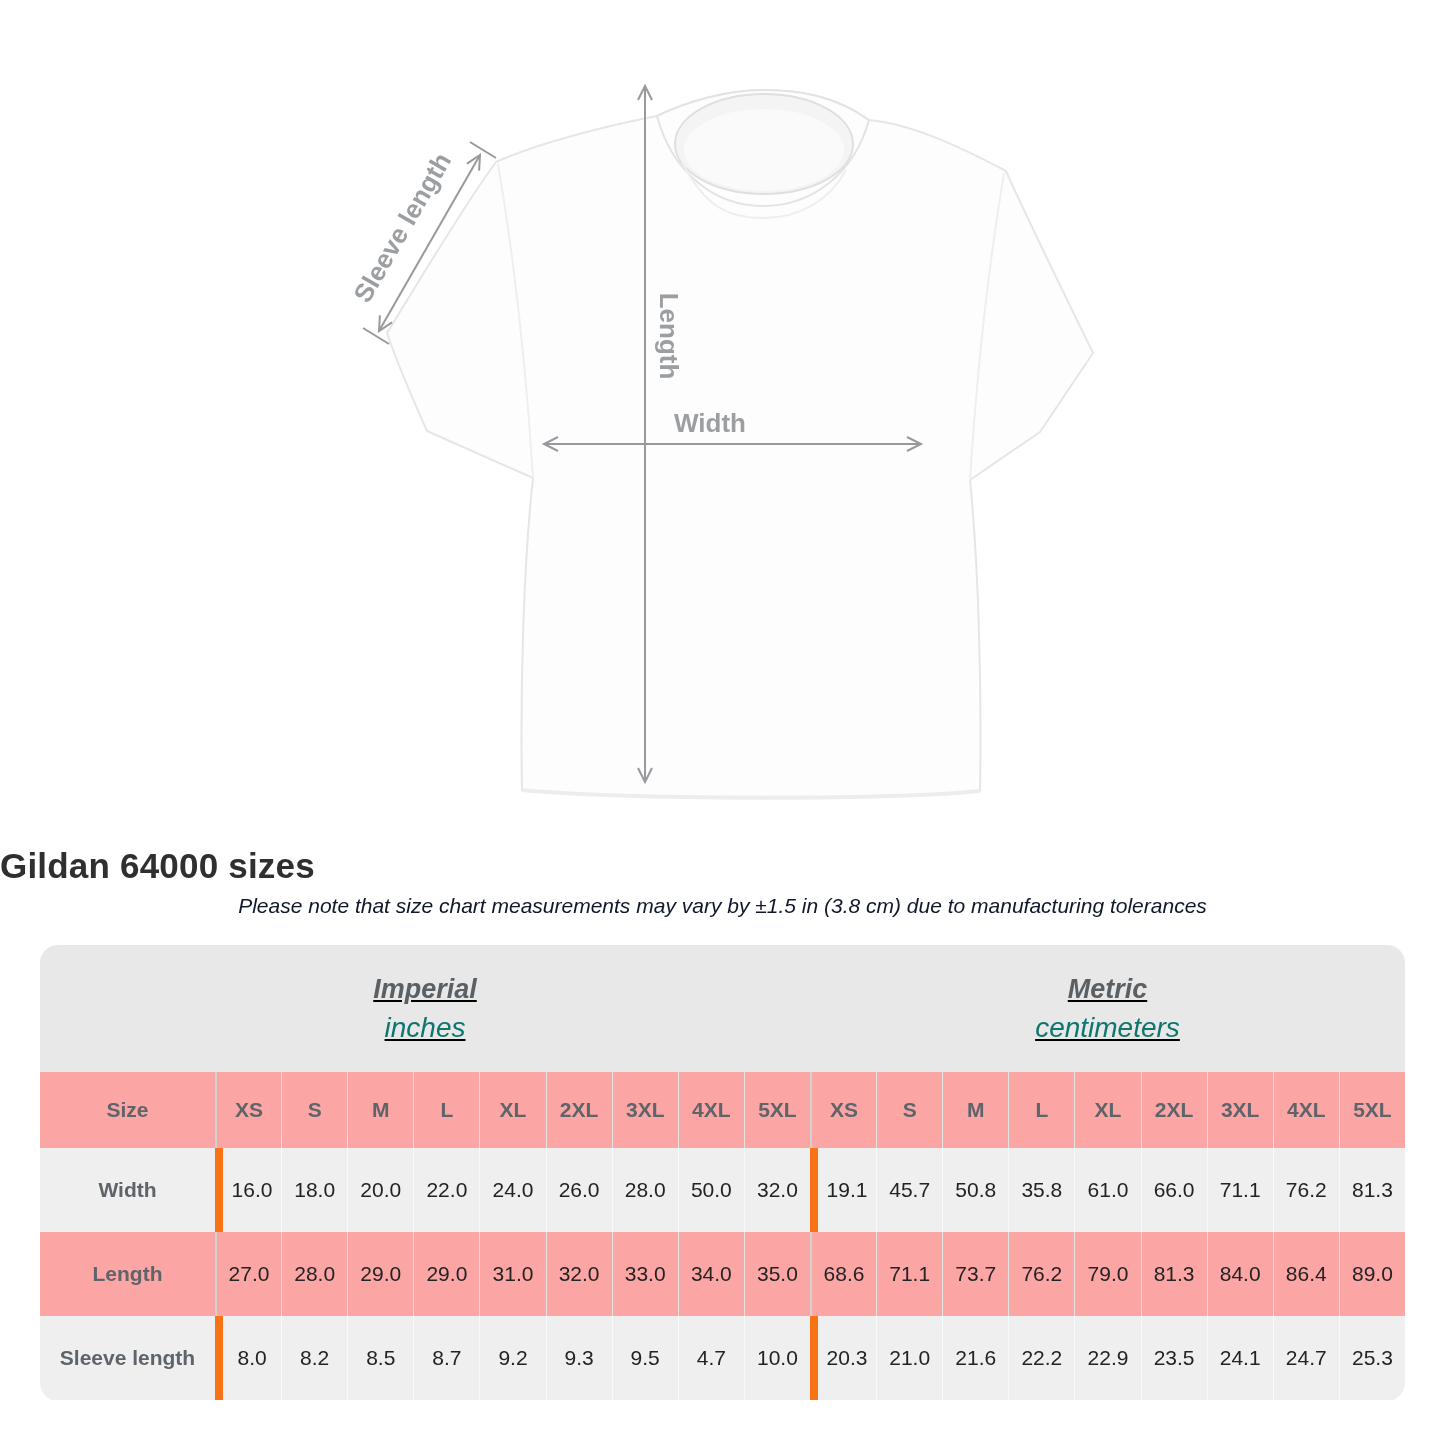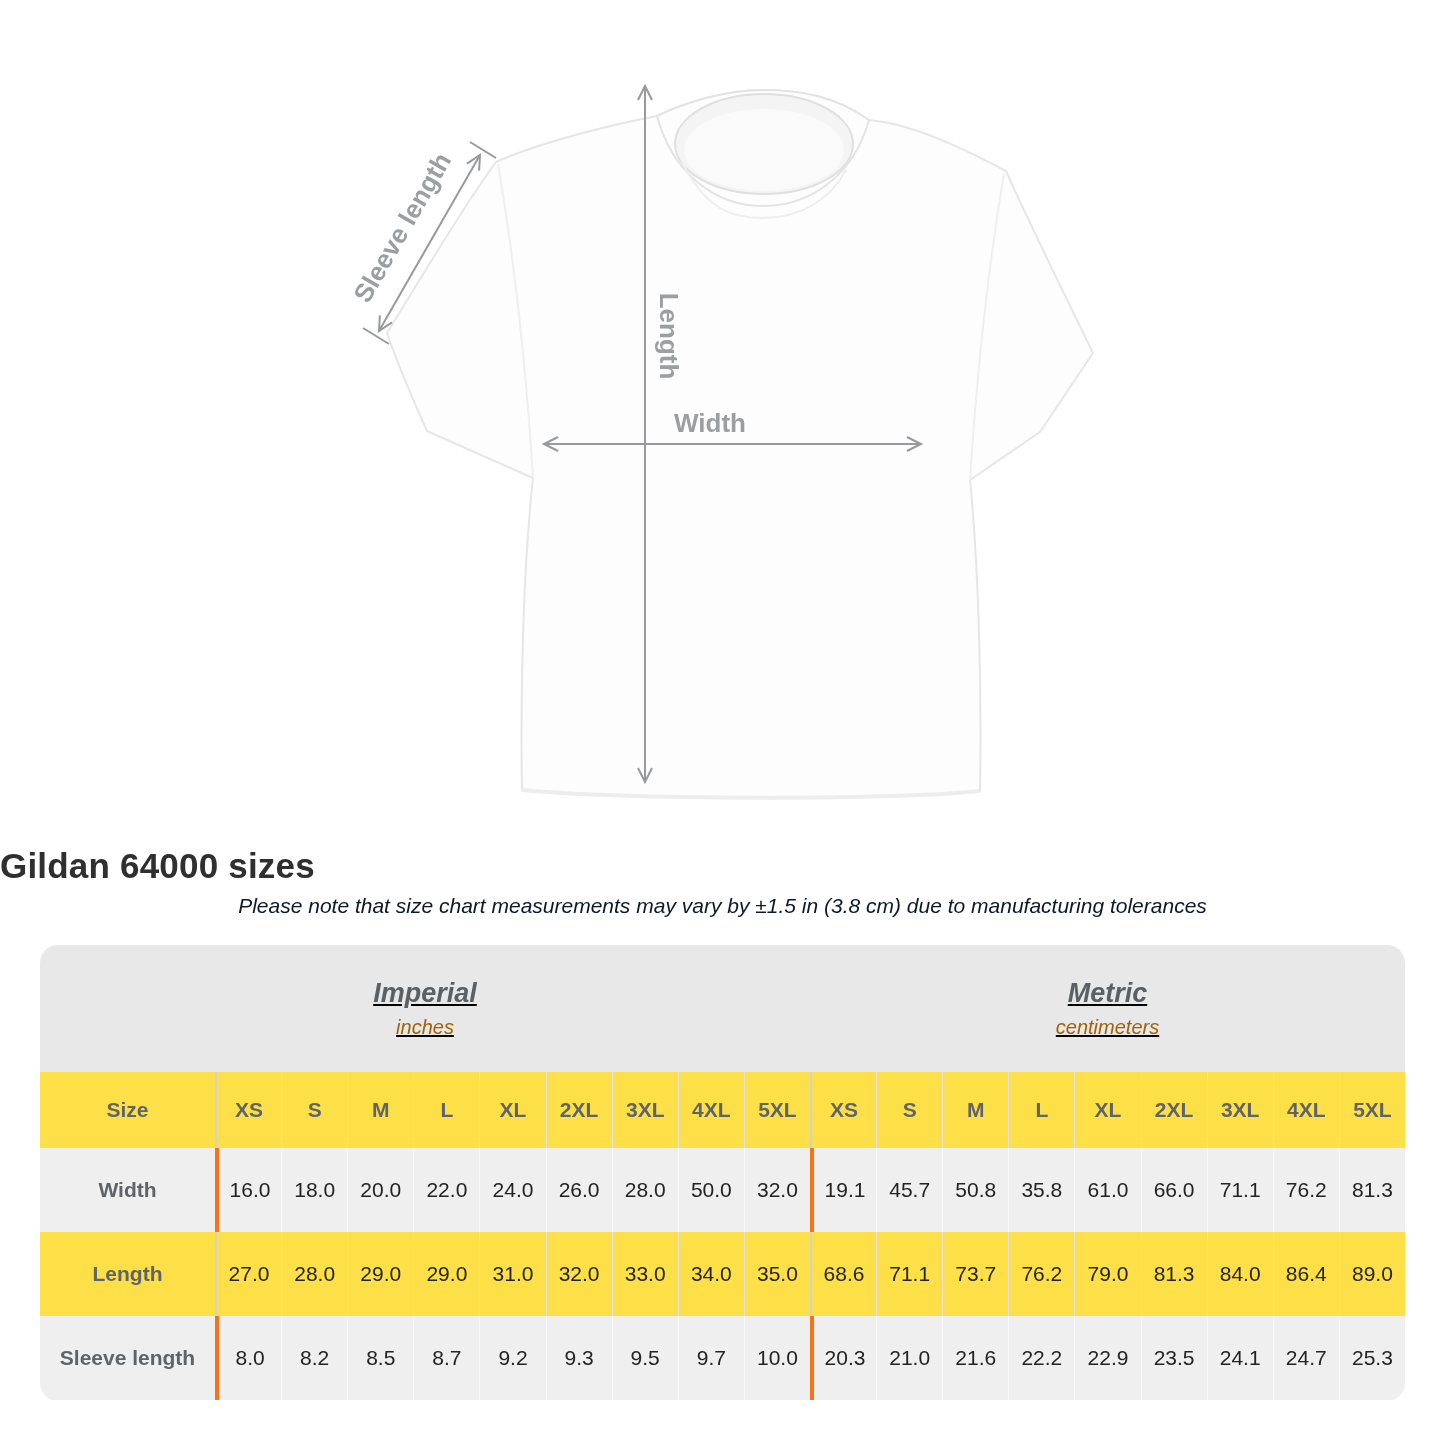--- a/index.html
+++ b/index.html
@@ -20,34 +20,34 @@
   .sheet{position:absolute;left:40px;top:945px;width:1365px;height:456px;
          border-radius:18px;overflow:hidden;background:#fff;}
   table{border-collapse:separate;border-spacing:0;table-layout:fixed;
         width:1365px;}
   col.label-col{width:175px;}
   th,td{padding:0;margin:0;text-align:center;vertical-align:middle;
         font-weight:normal;}
 
   tr.band th{height:127px;background:#e8e8e8;border:none;text-decoration:underline;}
   .band-label{font-size:27px;font-weight:bold;font-style:italic;color:#5b6065;}
-  .band-unit{font-size:20px;font-style:italic;color:#a16207;margin-top:7px;}
+  .band-unit{font-size:28px;font-style:italic;color:#0f766e;margin-top:7px;}
 
   tr.sizes th{height:76px;background:#ffffff;font-size:21px;font-weight:bold;
               color:#5f646a;}
   tr.vals td{height:84px;font-size:21px;color:#232323;}
   tr.vals th{font-size:21px;font-weight:bold;color:#5f646a;}
   tr.r-gray td, tr.r-gray th{background:#efefef;}
-  tr.r-white td, tr.r-white th{background:#fde047;}
+  tr.r-white td, tr.r-white th{background:#fca5a5;}
 
   
   tr.r-white .thin{border-left:1px solid #e3e3e3;}
   tr.r-white .thick{border-left:2px solid #d2d2d2;text-align:center;}
   tr.r-gray .thin{border-left:1px solid #f9f9f9;}
-  tr.r-gray .thick{border-left:4px solid #f97316;}
+  tr.r-gray .thick{border-left:8px solid #f97316;}
 </style>
 </head>
 <body>
 
 <div class="page">
 
   <svg class="diagram" viewBox="0 0 790 780" xmlns="http://www.w3.org/2000/svg">
     <defs>
       <marker id="chev" markerUnits="userSpaceOnUse" markerWidth="22" markerHeight="22" viewBox="0 0 22 22" refX="18" refY="11" orient="auto-start-reverse">
         <path d="M4,4 L18,11 L4,18" fill="none" stroke="#97999c" stroke-width="2"></path>
@@ -206,21 +206,21 @@
 
       <tr class="vals r-gray">
         <th>Sleeve length</th>
         <td class="thick">8.0</td>
         <td class="thin">8.2</td>
         <td class="thin">8.5</td>
         <td class="thin">8.7</td>
         <td class="thin">9.2</td>
         <td class="thin">9.3</td>
         <td class="thin">9.5</td>
-        <td class="thin">9.7</td>
+        <td class="thin">4.7</td>
         <td class="thin">10.0</td>
         <td class="thick">20.3</td>
         <td class="thin">21.0</td>
         <td class="thin">21.6</td>
         <td class="thin">22.2</td>
         <td class="thin">22.9</td>
         <td class="thin">23.5</td>
         <td class="thin">24.1</td>
         <td class="thin">24.7</td>
         <td class="thin">25.3</td>

